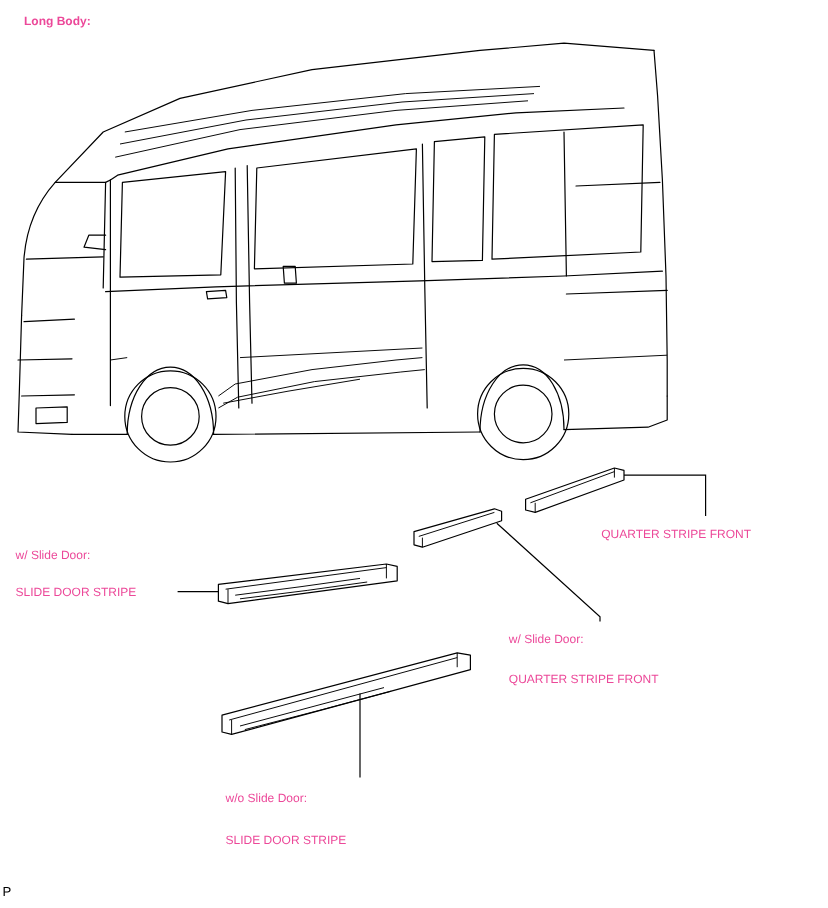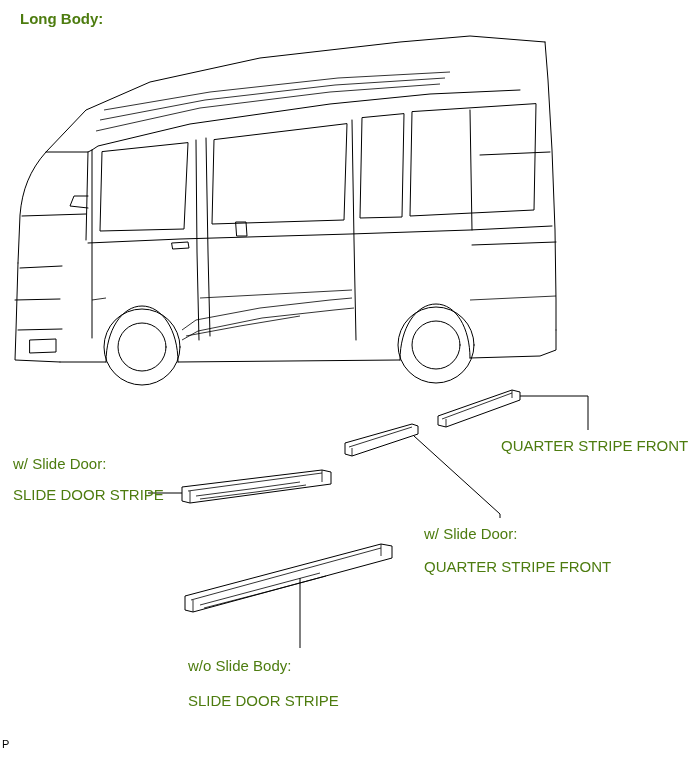--- a/index.html
+++ b/index.html
@@ -16,24 +16,24 @@
     overflow: hidden;
   }
   .page {
     position: absolute;
     top: 0; left: 0;
     width: 690px;
     height: 757px;
   }
   .lbl {
     position: absolute;
-    font-size: 15px;
+    font-size: 10px;
     line-height: 15px;
     white-space: nowrap;
-    color: #4d7c0f;
+    color: #ec4899;
   }
   .lbl.bold {
     font-weight: bold;
   }
   .footnote {
     position: absolute;
     left: 2px;
     top: 738px;
     font-size: 11px;
     color: #000;
@@ -190,18 +190,18 @@
   </svg>
 
   <div class="lbl" style="left:501px; top:438px;">QUARTER STRIPE FRONT</div>
 
   <div class="lbl" style="left:13px; top:456px;">w/ Slide Door:</div>
   <div class="lbl" style="left:13px; top:487px;">SLIDE DOOR STRIPE</div>
 
   <div class="lbl" style="left:424px; top:526px;">w/ Slide Door:</div>
   <div class="lbl" style="left:424px; top:559px;">QUARTER STRIPE FRONT</div>
 
-  <div class="lbl" style="left:188px; top:658px;">w/o Slide Body:</div>
+  <div class="lbl" style="left:188px; top:658px;">w/o Slide Door:</div>
   <div class="lbl" style="left:188px; top:693px;">SLIDE DOOR STRIPE</div>
 
   <div class="footnote">P</div>
 
 </div>
 
 </body></html>

